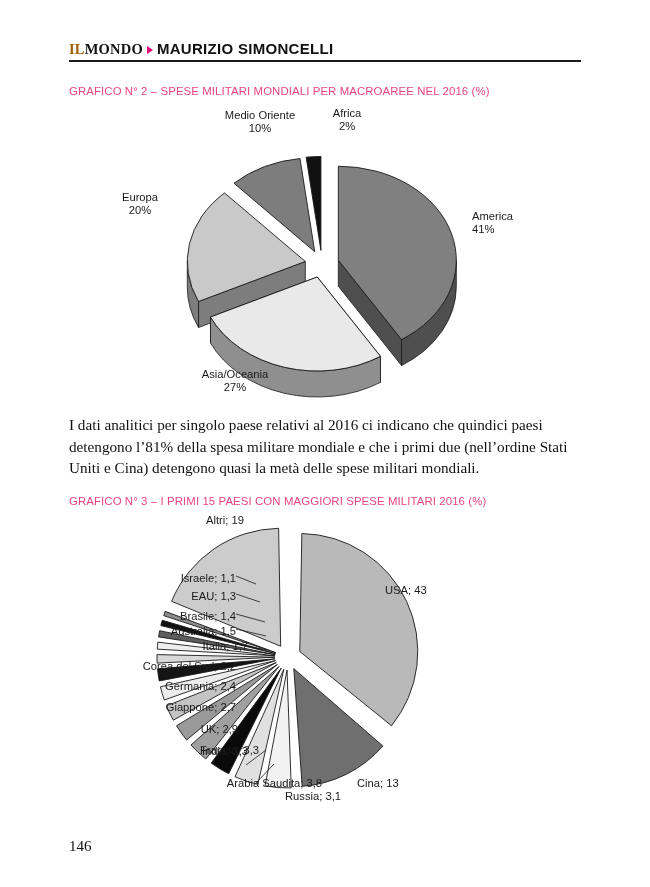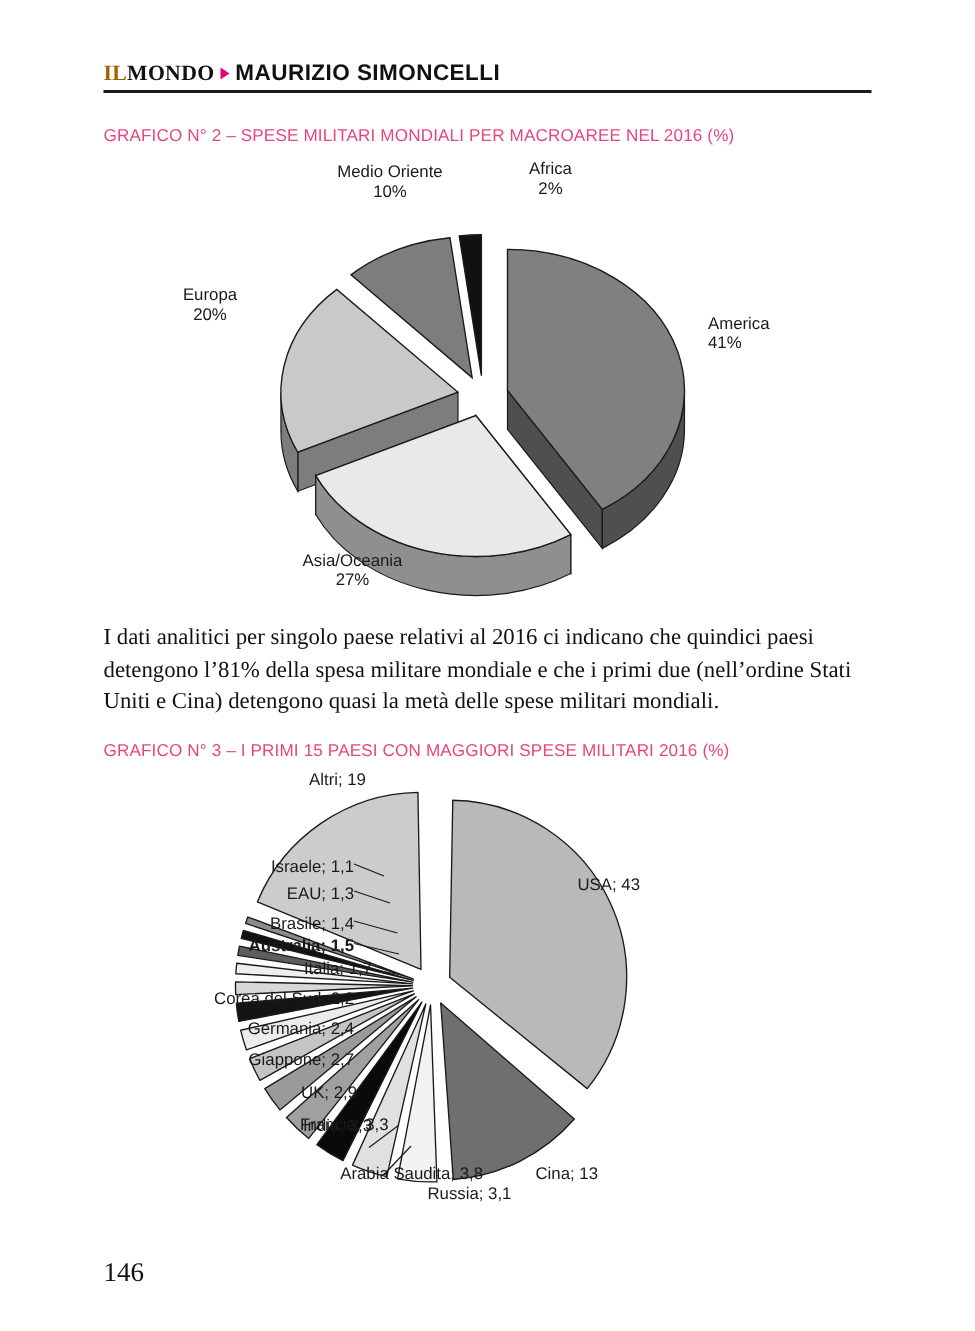--- a/index.html
+++ b/index.html
@@ -84,21 +84,21 @@
     color: #111111;
     text-align: left;
   }
 
   
   .page-number {
     position: absolute;
     left: 69px;
     top: 838px;
     font-family: "Liberation Serif", serif;
-    font-size: 18px;
+    font-size: 15px;
     color: #111111;
   }
 
   
   .chart-area { position: absolute; }
   #chart-1 { left: 60px; top: 104px; width: 530px; height: 300px; }
   #chart-2 { left: 60px; top: 512px; width: 530px; height: 305px; }
 
   .chart-svg { display: block; }
 
@@ -152,21 +152,21 @@
           <path d="M 320.4847130048547 252.37148016423816 A 118 94 0 0 1 150.4875590063428 213.02790857416562 L 150.4875590063428 239.02790857416562 A 118 94 0 0 0 320.4847130048547 278.37148016423816 Z" fill="#8f8f8f" stroke="#1a1a1a" stroke-width="0.8"></path>
           <path d="M 257.2571511973331 173.00465516704878 L 320.4847130048547 252.37148016423816 A 118 94 0 0 1 150.4875590063428 213.02790857416562 Z" fill="#e9e9e9" stroke="#1a1a1a" stroke-width="0.9"></path>
         </g>
       </svg>
 
     <div class="pie-label center" style="left:120px; top:5px; width:160px;">
       <span>Medio Oriente</span>
       <span class="val">10%</span>
     </div>
 
-    <div class="pie-label center" style="left:252px; top:3px; width:110px;">
+    <div class="pie-label center" style="left:232px; top:3px; width:110px;">
       <span>Africa</span>
       <span class="val">2%</span>
     </div>
 
     <div class="pie-label center" style="left:30px; top:87px; width:100px;">
       <span>Europa</span>
       <span class="val">20%</span>
     </div>
 
     <div class="pie-label left" style="left:412px; top:106px; width:110px;">
@@ -216,21 +216,21 @@
     <div class="pie-label left" style="left:297px; top:265px; width:110px;">Cina; 13</div>
     <div class="pie-label left" style="left:225px; top:278px; width:110px;">Russia; 3,1</div>
     <div class="pie-label right" style="left:112px; top:265px; width:150px;">Arabia Saudita; 3,8</div>
     <div class="pie-label right" style="left:58px; top:233px; width:130px;">India; 3,3</div>
     <div class="pie-label right" style="left:59px; top:232px; width:140px;">Francia; 3,3</div>
     <div class="pie-label right" style="left:48px; top:211px; width:130px;">UK; 2,9</div>
     <div class="pie-label right" style="left:28px; top:189px; width:148px;">Giappone; 2,7</div>
     <div class="pie-label right" style="left:28px; top:168px; width:148px;">Germania; 2,4</div>
     <div class="pie-label right" style="left:10px; top:148px; width:166px;">Corea del Sud; 2,2</div>
     <div class="pie-label right" style="left:48px; top:128px; width:140px;">Italia; 1,7</div>
-    <div class="pie-label right" style="left:20px; top:113px; width:156px;font-weight:bold;">Australia; 1,5</div>
+    <div class="pie-label right" style="left:20px; top:113px; width:156px;">Australia; 1,5</div>
     <div class="pie-label right" style="left:36px; top:98px; width:140px;">Brasile; 1,4</div>
     <div class="pie-label right" style="left:46px; top:78px; width:130px;">EAU; 1,3</div>
     <div class="pie-label right" style="left:46px; top:60px; width:130px;">Israele; 1,1</div>
   </div>
 
   <div class="page-number">146</div>
 
 </div>
 
 </body></html>

